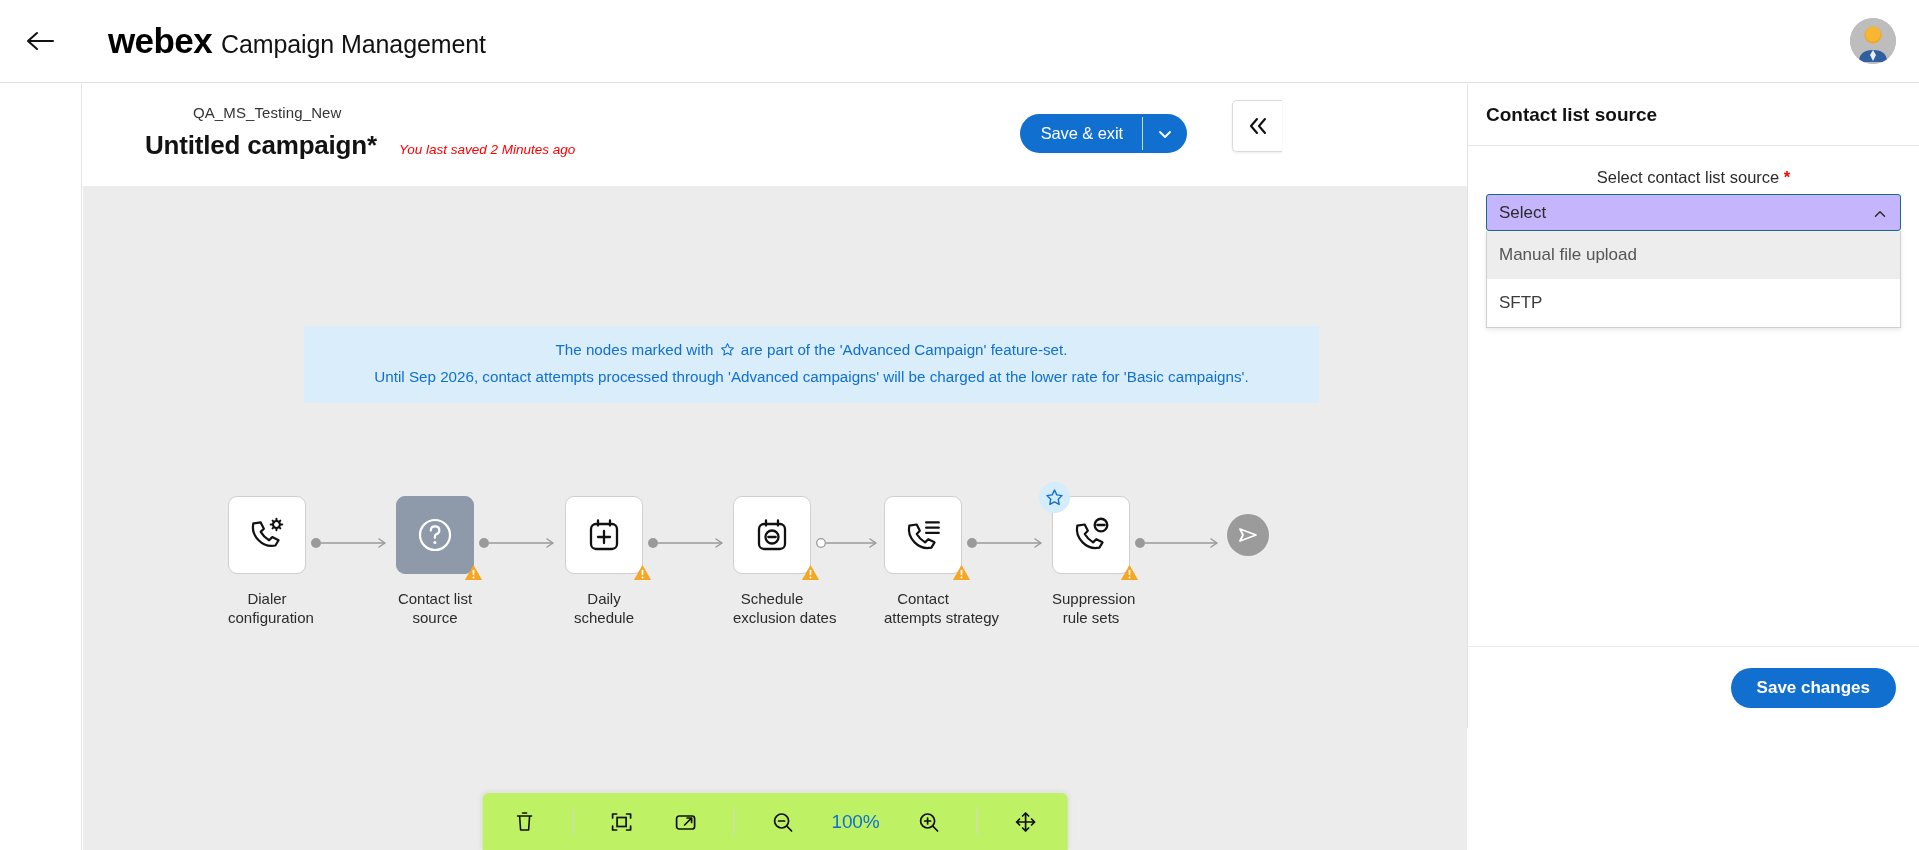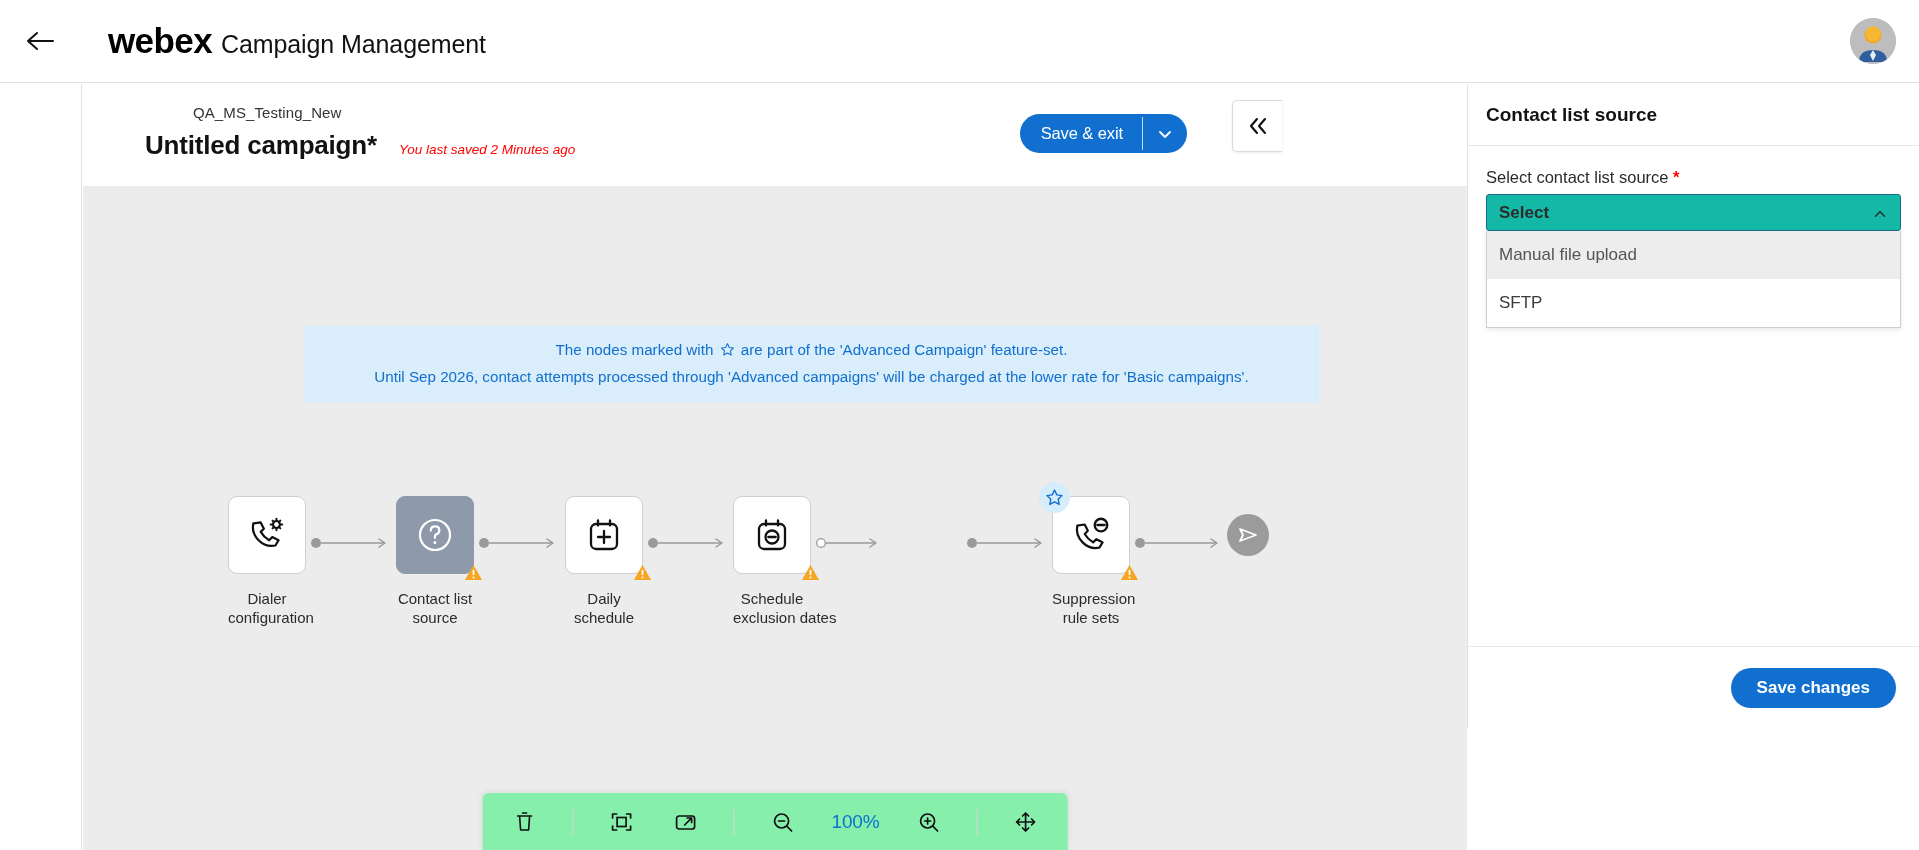--- a/index.html
+++ b/index.html
@@ -128,21 +128,21 @@
   .connector { position:absolute; top:39px; height:12px; }
   .end-node {
     position:absolute; top:18px; width:42px; height:42px; border-radius:50%;
     background:#9b9b9b; display:flex; align-items:center; justify-content:center;
     cursor:pointer;
   }
 
   
   .toolbar {
     position:absolute; left:50%; transform:translateX(-50%);
-    bottom:0; height:58px; background:#86efac;
+    bottom:0; height:58px; background:#bef264;
     border:1px solid #e4e4e4; border-bottom:none; border-radius:7px 7px 0 0;
     display:flex; align-items:center; gap:16px; padding:0 18px;
     box-shadow:0 -1px 5px rgba(0,0,0,.06);
   }
   .tb-btn {
     width:48px; height:44px; display:flex; align-items:center; justify-content:center;
     cursor:pointer;
   }
   .tb-div { width:1px; height:26px; background:#d6d6d6; margin:0 8px; }
   .tb-zoom {
@@ -153,26 +153,26 @@
   .panel {
     position:absolute; right:0; top:84px; width:452px; height:644px;
     background:#fff; border-left:1px solid #e2e2e2;
   }
   .panel-head {
     height:62px; display:flex; align-items:center; padding-left:18px;
     border-bottom:1px solid #e7e7e7;
   }
   .panel-title { font-size:19px; font-weight:bold; color:#121212; }
   .panel-body { padding:22px 18px 0 18px; position:relative; }
-  .field-label { font-size:16.5px; color:#2b2b2b; margin-bottom:7px; }
+  .field-label { font-size:16.5px; color:#2b2b2b; margin-bottom:7px;text-align:center; }
   .req { color:#ff0000; font-weight:bold; }
   .select-control {
-    position:relative; height:37px; background:#14b8a6;
+    position:relative; height:37px; background:#c4b5fd;
     border:1.5px solid #1a6a86; border-radius:3px;
-    display:flex; align-items:center; padding:0 12px; cursor:pointer;font-weight:bold;
+    display:flex; align-items:center; padding:0 12px; cursor:pointer;
   }
   .select-value { font-size:17px; color:#2b2b2b; }
   .select-caret { position:absolute; right:11px; top:10px; }
   .options {
     position:absolute; left:18px; right:18px; top:calc(100% + 0px);
     background:#fff; border:1px solid #cfcfcf; border-top:none;
     box-shadow:0 2px 5px rgba(0,0,0,.09);
   }
   .option {
     height:48px; display:flex; align-items:center; padding:0 12px;
@@ -377,20 +377,39 @@
                 <circle cx="10" cy="15.2" r="1.05" fill="#fff"></circle>
               </svg>
             </div>
           </div>
           <div class="node-label">
             <span>Schedule</span>
             <span>exclusion dates</span>
           </div>
         </div>
 
+        <div class="node-wrap" style="left:801px;">
+          <div class="node-box">
+            <svg width="42" height="42" viewBox="0 0 40 40">
+              <path d="M7 11 q-2 9 5 16 t16 5 l3-5 -6-3 -3 3 q-5-3 -8-8 l3-3 -3-6 z" fill="none" stroke="#111" stroke-width="2.1" stroke-linejoin="round"></path>
+              <path d="M23 8 h12 M23 13 h12 M23 18 h12" stroke="#111" stroke-width="2.2" stroke-linecap="round"></path>
+            </svg>
+            <div class="warn">
+              <svg width="19" height="19" viewBox="0 0 20 20">
+                <path d="M10 2 L19 18 H1 Z" fill="#f5a623"></path>
+                <rect x="9.1" y="7" width="1.8" height="6" rx=".8" fill="#fff"></rect>
+                <circle cx="10" cy="15.2" r="1.05" fill="#fff"></circle>
+              </svg>
+            </div>
+          </div>
+          <div class="node-label">
+            <span>Contact</span>
+            <span>attempts strategy</span>
+          </div>
+        </div>
 
         <div class="node-wrap" style="left:969px;">
           <div class="node-box">
             <svg width="42" height="42" viewBox="0 0 40 40">
               <path d="M7 11 q-2 9 5 16 t16 5 l3-5 -6-3 -3 3 q-5-3 -8-8 l3-3 -3-6 z" fill="none" stroke="#111" stroke-width="2.1" stroke-linejoin="round"></path>
               <circle cx="29.5" cy="10.5" r="6" fill="none" stroke="#111" stroke-width="2.2"></circle>
               <path d="M26 10.5 h7" stroke="#111" stroke-width="2.2" stroke-linecap="round"></path>
             </svg>
             <div class="star-badge">
               <svg width="19" height="19" viewBox="0 0 24 24">

